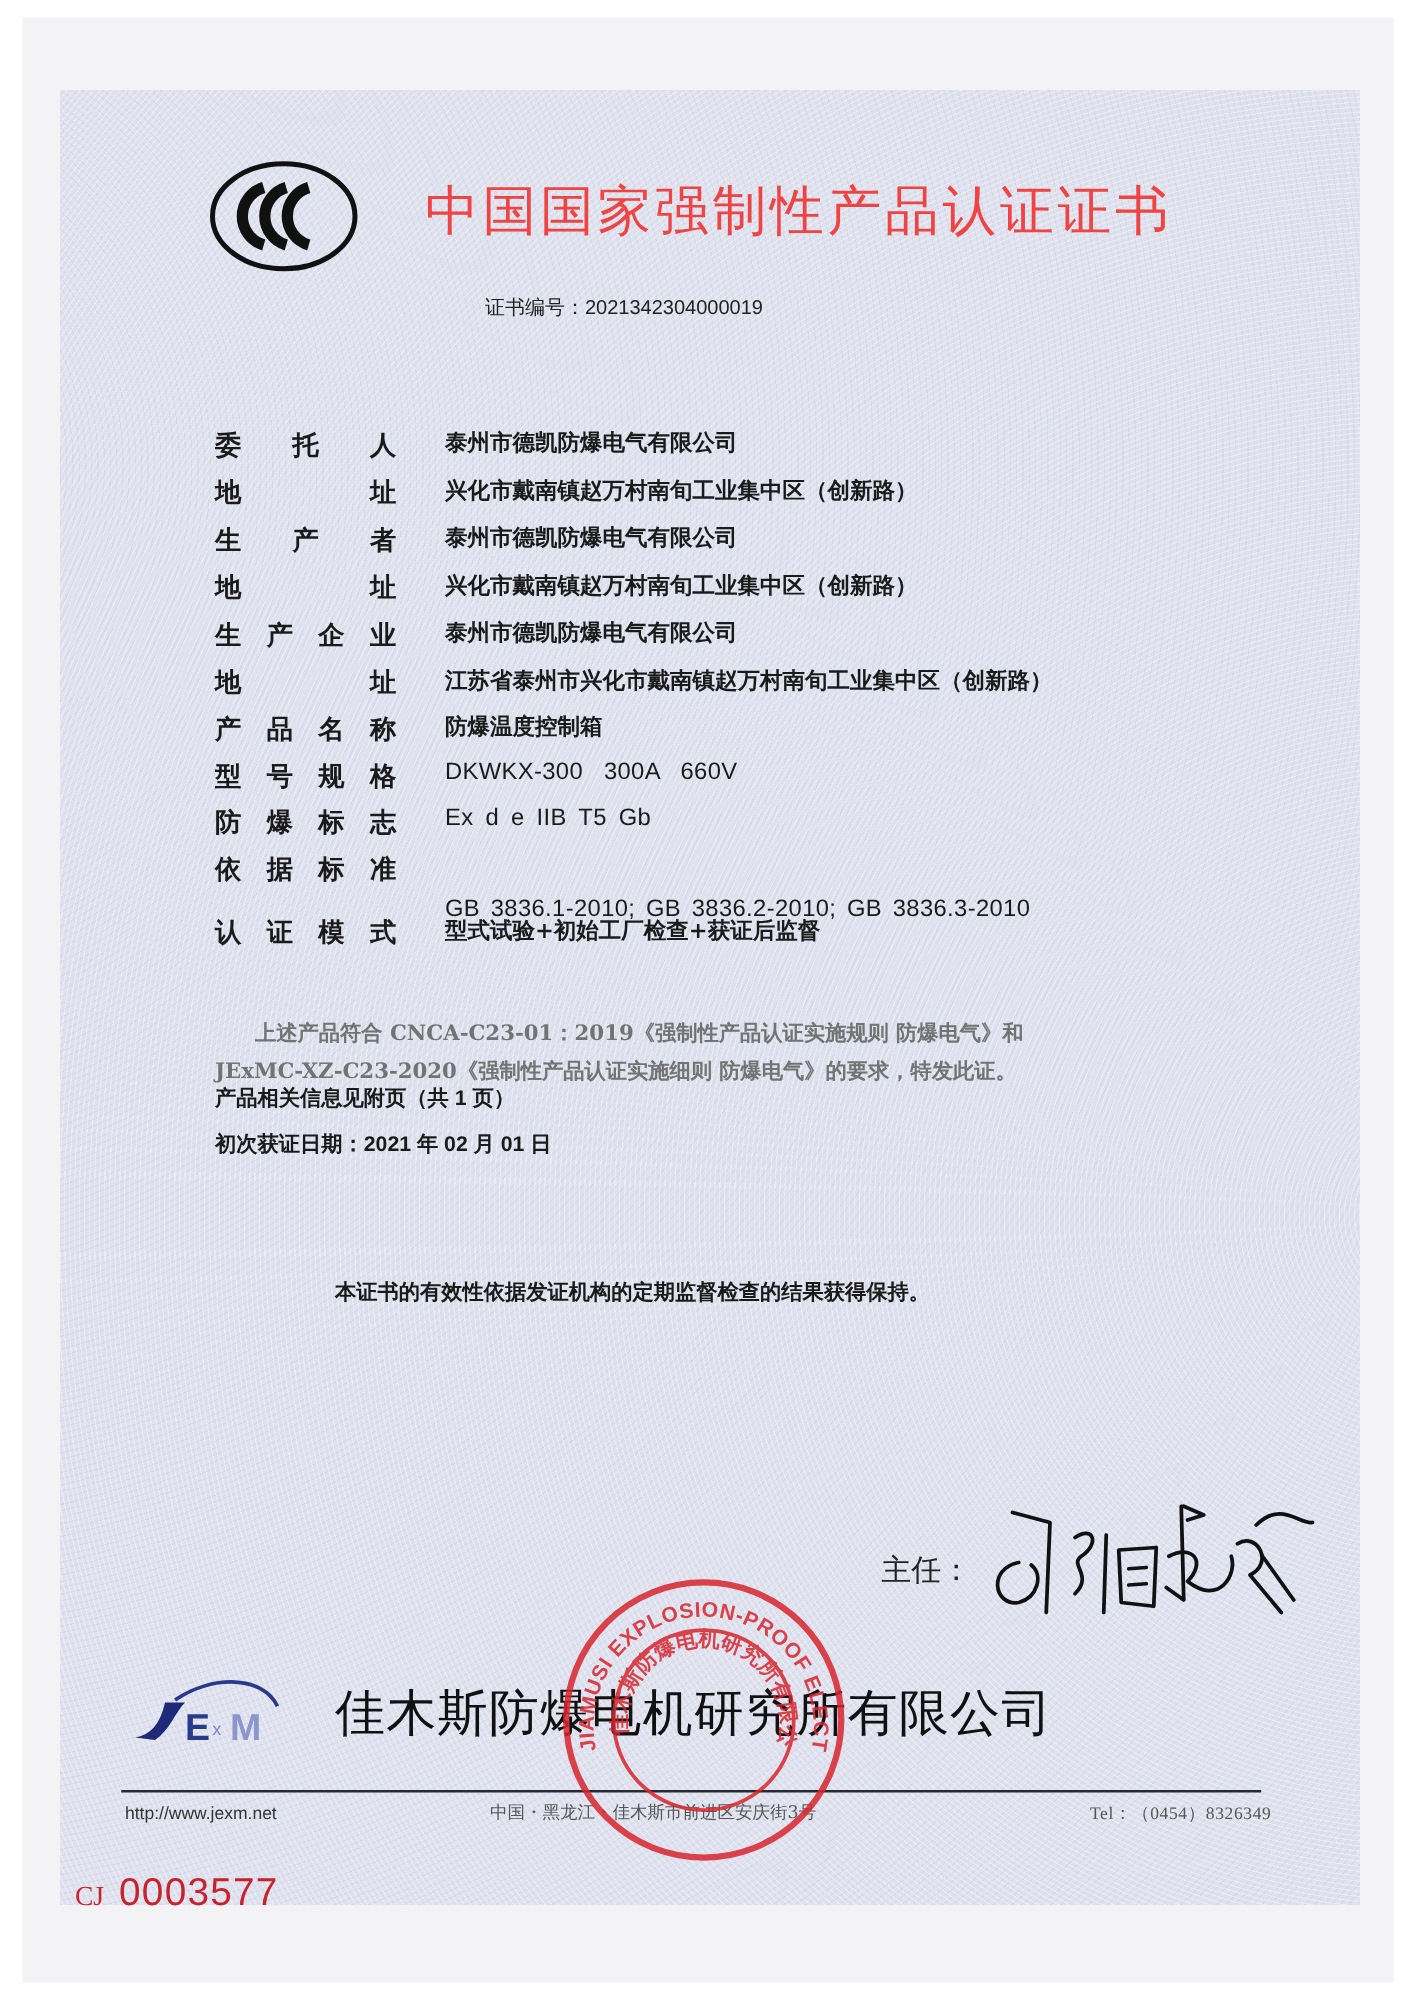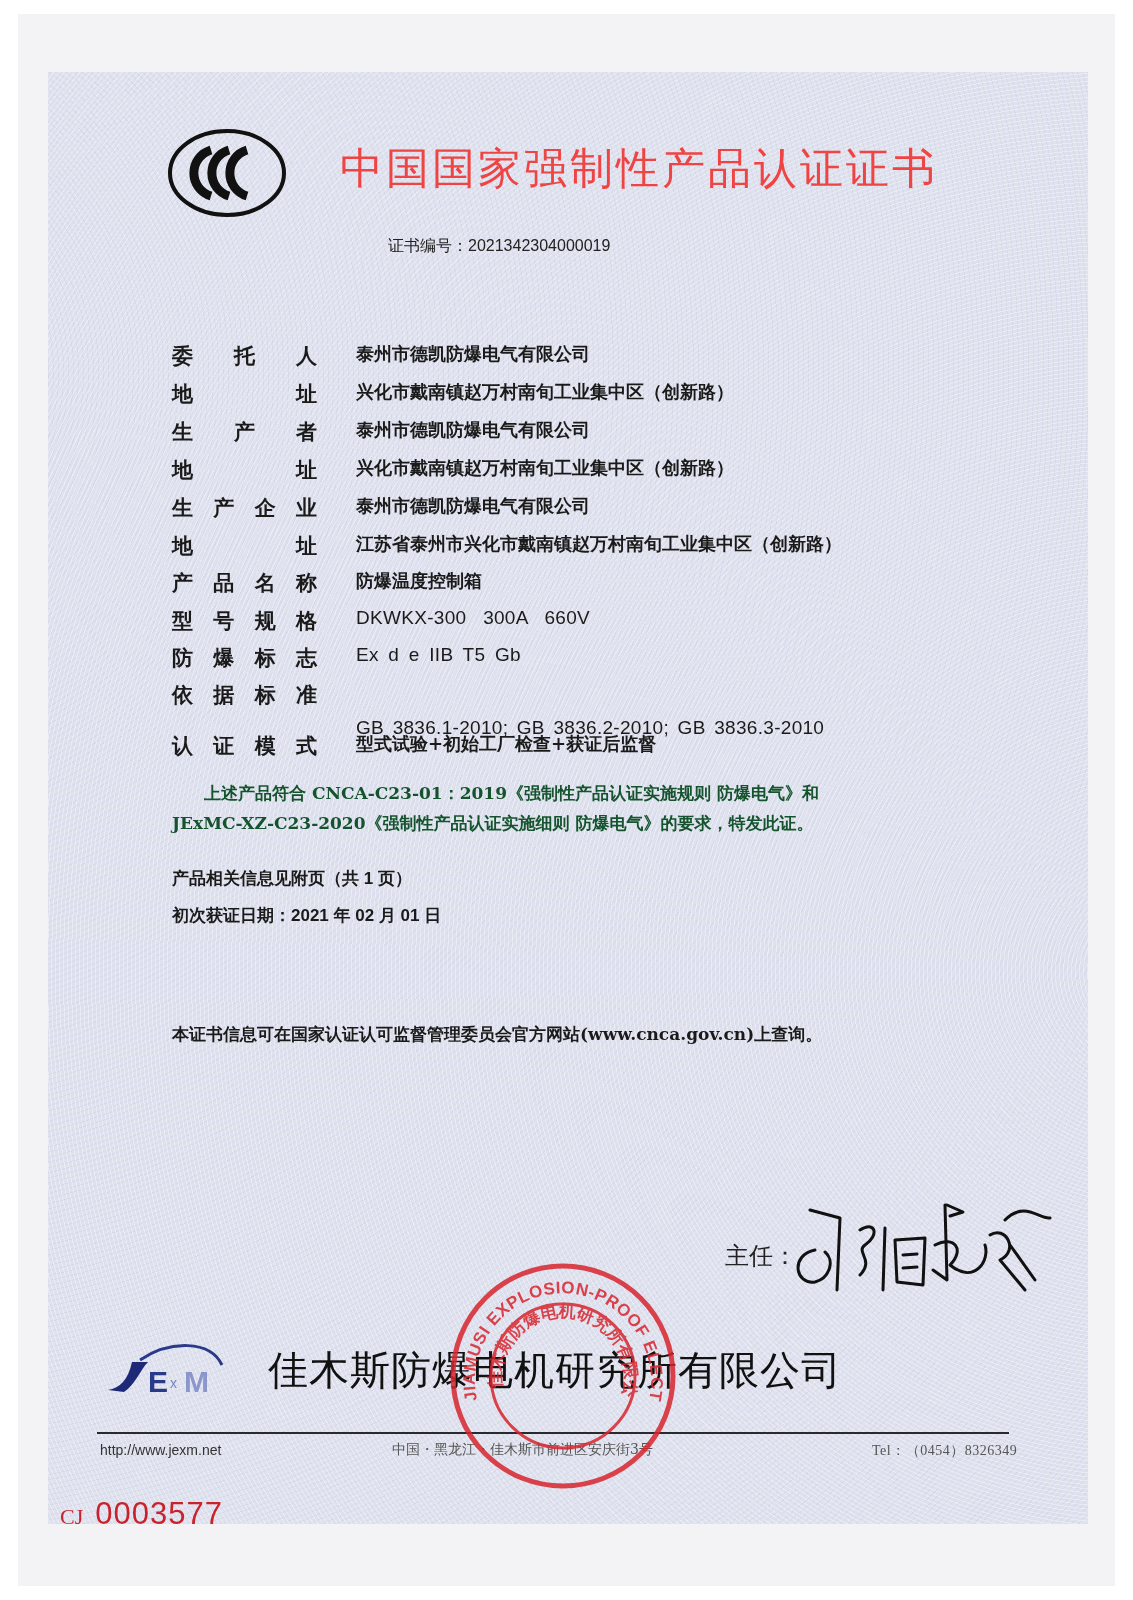--- a/index.html
+++ b/index.html
@@ -45,32 +45,32 @@
   .row .val {
     position:absolute; left:184px; font-size:18px;
     font-family:"DejaVu Serif", serif; font-weight:bold;
   }
   .row .val.mono {
     font-family:"Liberation Sans Narrow","Liberation Sans", sans-serif; font-weight:normal;
     font-size:19px; letter-spacing:0.3px;
   }
 
   .statement {
-    left:172px; top:778px; width:790px; font-size:17px; line-height:30px;
-    font-family:"DejaVu Serif", serif; font-weight:bold; color:#14532d;
+    left:172px; top:812px; width:790px; font-size:17px; line-height:30px;
+    font-family:"DejaVu Serif", serif; font-weight:bold; color:#737373;
   }
   .statement .line1 { padding-left:32px; }
 
   .info-block { left:172px; top:860px; font-size:17px; line-height:37px; font-family:Liberation Sans, sans-serif; font-weight:bold; }
   .info-block div { white-space:nowrap; }
 
   .validity { left:172px; top:1020px; width:790px; font-size:17px; line-height:28px; font-family:"DejaVu Serif", serif; font-weight:bold; }
   .validity .v1 { padding-left:96px; }
 
-  .director { left:725px; top:1240px; font-size:24px; color:#222; white-space:nowrap; }
+  .director { left:705px; top:1240px; font-size:24px; color:#222; white-space:nowrap; }
   .signature { left:785px; top:1190px; width:270px; height:110px; }
 
   .jexm-logo { left:100px; top:1340px; width:130px; height:60px; }
   .org-name { left:268px; top:1343px; font-size:40px; color:#111; letter-spacing:1px; white-space:nowrap; }
 
   .footer-rule { left:97px; top:1432px; width:912px; height:2px; background:#2a2a2e; }
   .footer-url { left:100px; top:1442px; font-size:14px; color:#333; font-family:"Liberation Sans", sans-serif; }
   .footer-addr { left:392px; top:1441px; font-size:14px; color:#555; font-family:"DejaVu Serif", serif; }
   .footer-tel { left:872px; top:1442px; font-size:14px; color:#555; font-family:"Liberation Serif", serif; letter-spacing:0.5px; }
 
@@ -201,21 +201,21 @@
   <div class="line1">上述产品符合 CNCA-C23-01：2019《强制性产品认证实施规则 防爆电气》和</div>
   <div>JExMC-XZ-C23-2020《强制性产品认证实施细则 防爆电气》的要求，特发此证。</div>
 </div>
 
 <div class="abs info-block">
   <div>产品相关信息见附页（共 1 页）</div>
   <div>初次获证日期：2021 年 02 月 01 日</div>
 </div>
 
 <div class="abs validity">
-  <div>本证书信息可在国家认证认可监督管理委员会官方网站(www.cnca.gov.cn)上查询。</div>
+  <div class="v1">本证书的有效性依据发证机构的定期监督检查的结果获得保持。</div>
 </div>
 
 <div class="abs director">主任：</div>
 <div class="abs signature">
   <svg width="270" height="110" viewBox="0 0 270 110" fill="none" stroke="#111" stroke-width="3" stroke-linecap="round" stroke-linejoin="round">
     <path d="M25 20 L55 28 L52 100"></path>
     <path d="M30 60 C5 65 10 95 30 92 C45 88 50 70 40 62"></path>
     <path d="M75 40 C90 30 95 45 80 55 C70 62 90 70 75 85"></path>
     <path d="M100 38 L98 100"></path>
     <path d="M110 50 L140 48 L138 95 L112 92 Z"></path>

